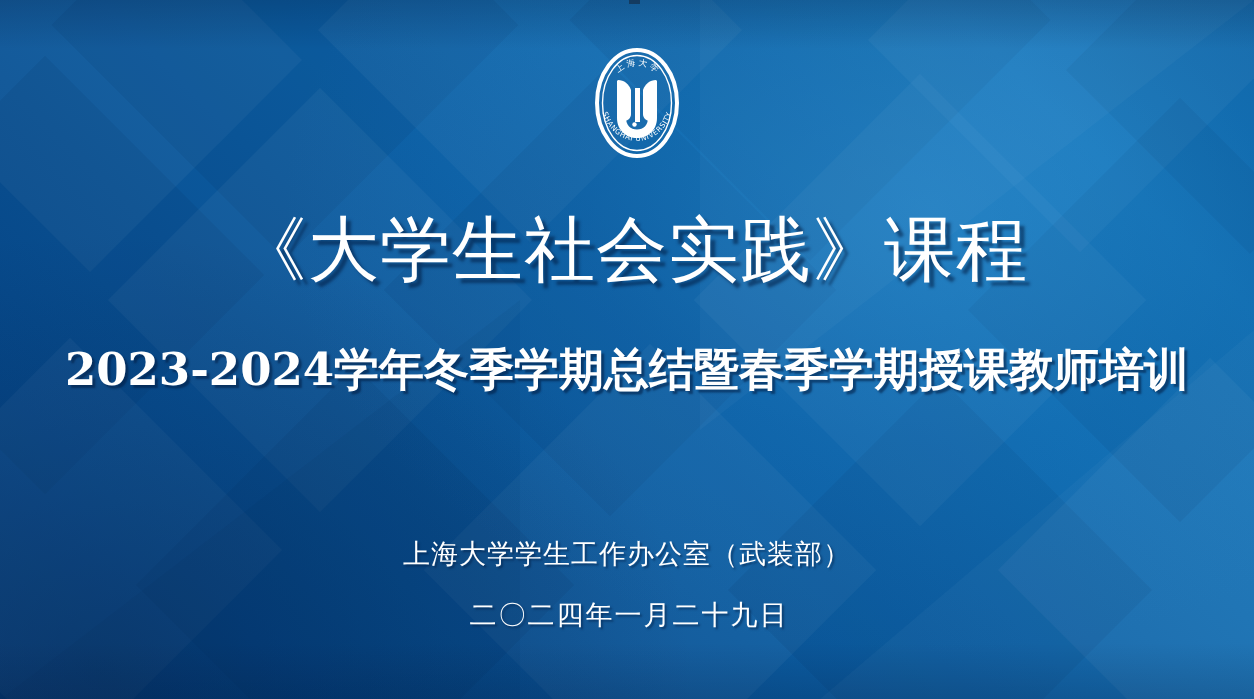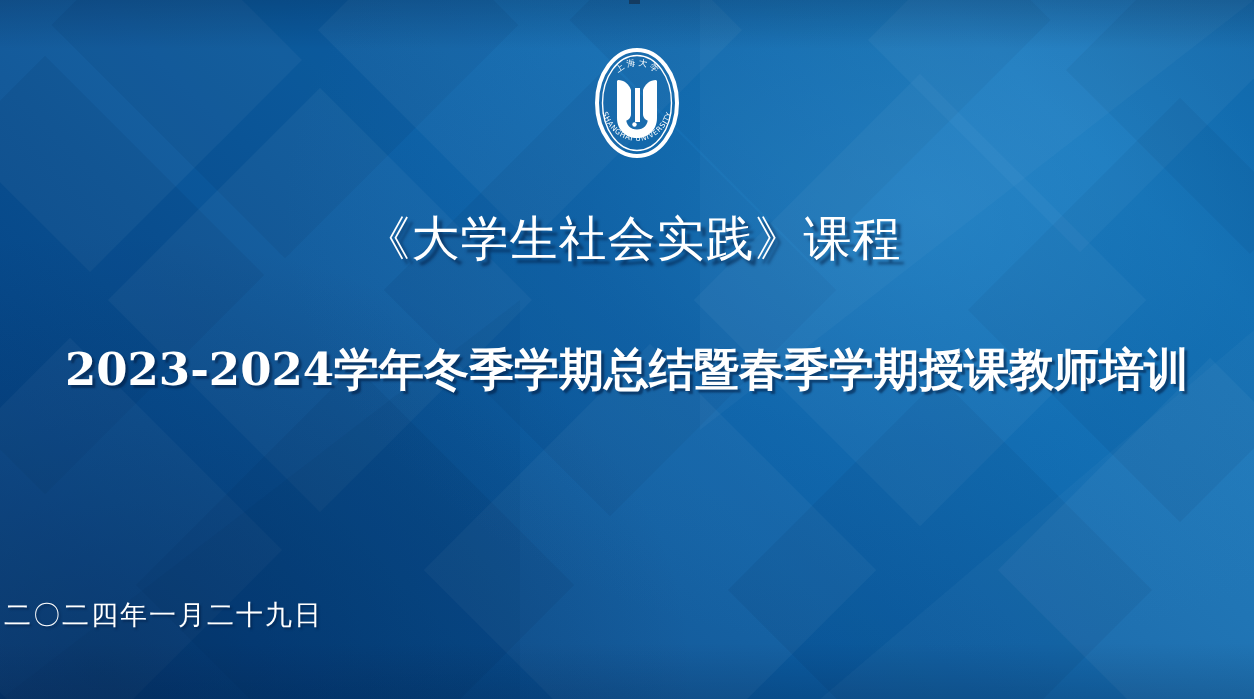--- a/index.html
+++ b/index.html
@@ -89,21 +89,21 @@
 
   
   .title {
     position: absolute;
     left: 0;
     right: 18px;
     top: 214px;
     text-align: center;
     color: #ffffff;
     font-family: "DejaVu Serif", "Liberation Serif", serif;
-    font-size: 48px;
+    font-size: 71px;
     line-height: 1.02;
     letter-spacing: 1px;
     font-weight: 400;
     text-shadow: 5px 5px 3px rgba(0, 26, 62, 0.55);
     white-space: nowrap;
     padding-left: 28px;
   }
 
   .subtitle {
     position: absolute;
@@ -134,21 +134,21 @@
     font-weight: 400;
     text-shadow: 2px 2px 2px rgba(0, 26, 62, 0.5);
     white-space: nowrap;
   }
 
   .date {
     position: absolute;
     left: 4px;
     right: 0;
     top: 597px;
-    text-align: left;
+    text-align: center;
     color: #ffffff;
     font-family: "DejaVu Sans", "Liberation Sans", sans-serif;
     font-size: 27px;
     letter-spacing: 2px;
     font-weight: 400;
     text-shadow: 2px 2px 2px rgba(0, 26, 62, 0.5);
     white-space: nowrap;
   }
 
   .top-artifact {
@@ -239,16 +239,17 @@
       <text font-family="DejaVu Sans, Liberation Sans, sans-serif" font-size="7.2" fill="#ffffff" letter-spacing="0.6">
         <textPath href="#arcBottom" startOffset="50%" text-anchor="middle">SHANGHAI UNIVERSITY</textPath>
       </text>
     </svg>
   </div>
 
   <div class="title">《大学生社会实践》课程</div>
 
   <div class="subtitle">2023-2024学年冬季学期总结暨春季学期授课教师培训</div>
 
+  <div class="org">上海大学学生工作办公室（武装部）</div>
 
   <div class="date">二〇二四年一月二十九日</div>
 
 </div>
 
 </body></html>

